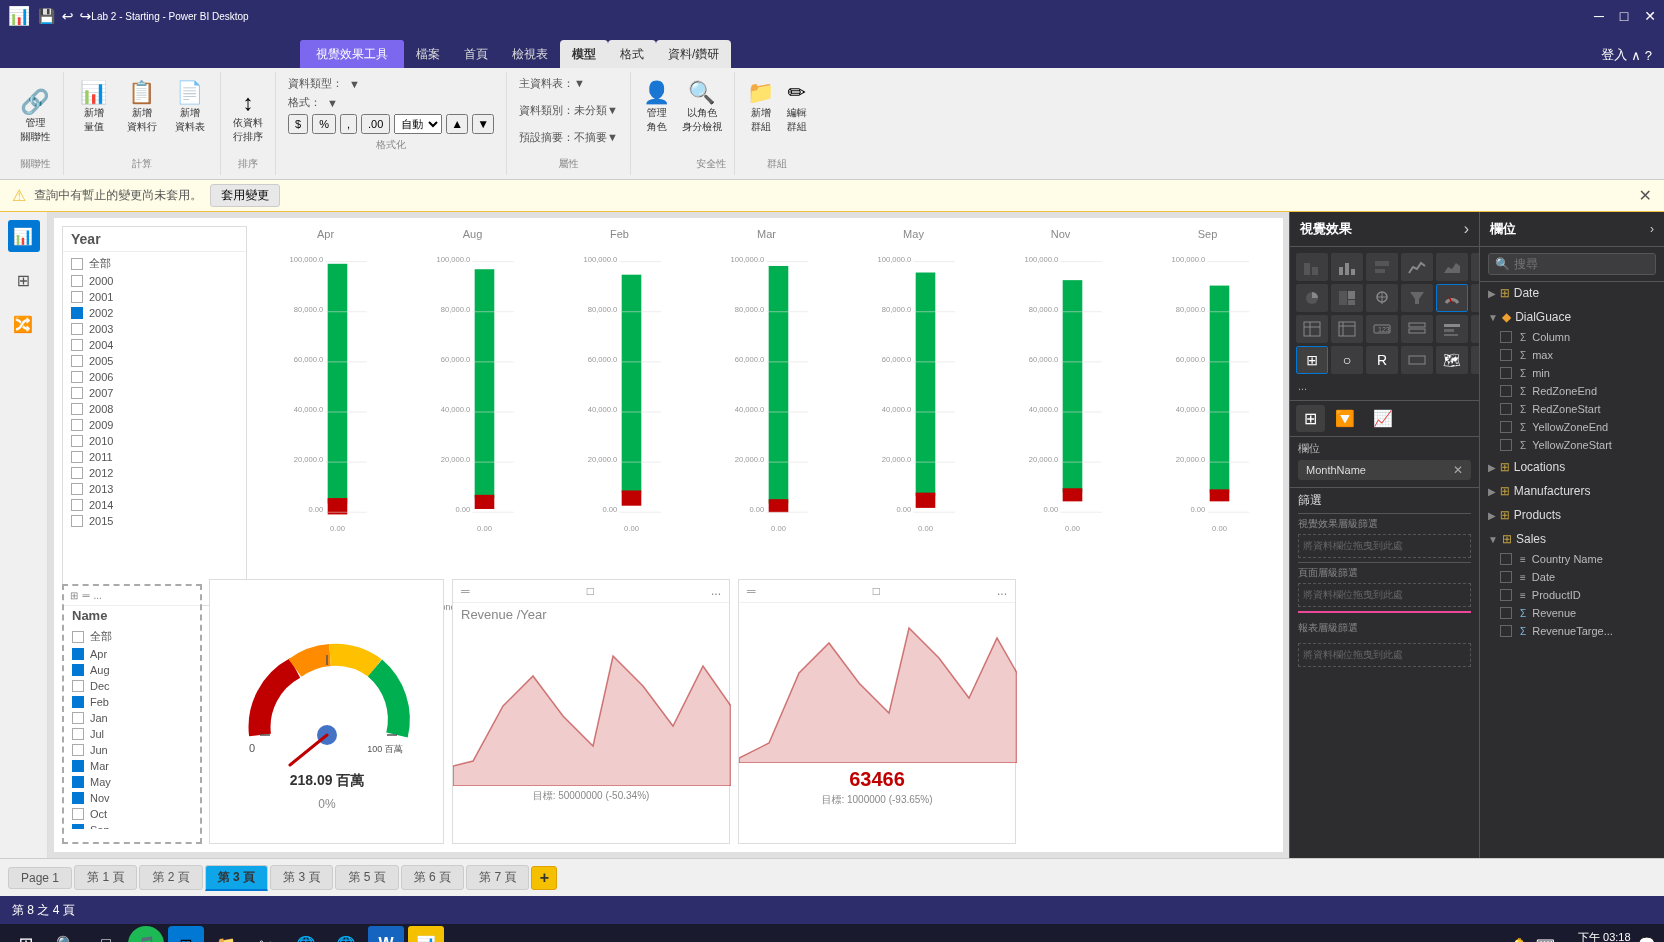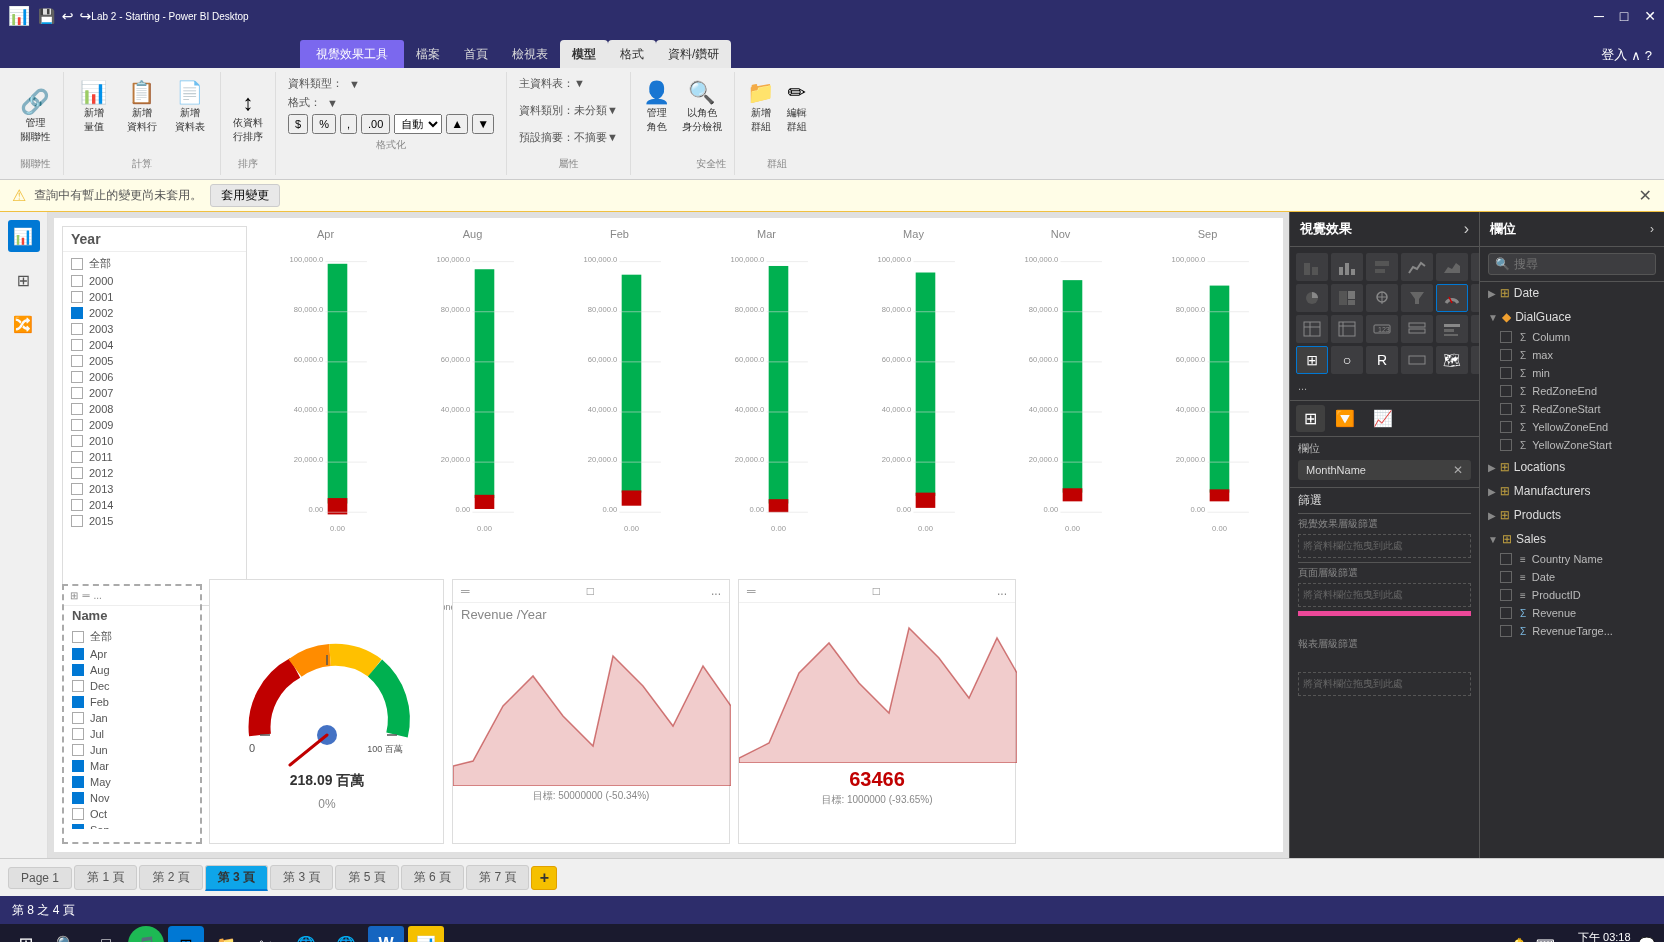--- a/index.html
+++ b/index.html
@@ -672,21 +672,21 @@
         <span style="color:#aaa; cursor:pointer; font-size:12px;">✕</span>
       </div>
     </div>
 
     <div style="padding:4px 8px;">
       <div style="font-size:12px; color:#ddd; margin-bottom:4px;">篩選</div>
       <div style="font-size:10px; color:#888; padding:3px 0; border-top:1px solid #555;">視覺效果層級篩選</div>
       <div style="font-size:10px; color:#666; padding:3px 0; border:1px dashed #555; margin-bottom:4px; padding:4px;">將資料欄位拖曳到此處</div>
       <div style="font-size:10px; color:#888; padding:3px 0; border-top:1px solid #555;">頁面層級篩選</div>
       <div style="font-size:10px; color:#666; padding:3px 0; border:1px dashed #555; margin-bottom:4px; padding:4px;">將資料欄位拖曳到此處</div>
-      <div style="font-size:10px; color:#888; padding:21px 0; border-top:5px solid #ec4899;font-family:Liberation Serif, serif;">報表層級篩選</div>
+      <div style="font-size:10px; color:#888; padding:8px 0; border-top:2px solid #ec4899;font-family:Liberation Serif, serif;">報表層級篩選</div>
       <div style="font-size:10px; color:#666; padding:3px 0; border:1px dashed #555; margin-bottom:4px; padding:4px;">將資料欄位拖曳到此處</div>
     </div>
   </div>
 
   <div style="width:185px; background:#2d2d30; color:white; display:flex; flex-direction:column; border-left:1px solid #555;">
     <div style="display:flex; justify-content:space-between; align-items:center; padding:8px 10px; border-bottom:1px solid #555;">
       <span style="font-size:13px; font-weight:bold;">欄位</span>
       <span style="cursor:pointer; color:#ccc;">›</span>
     </div>
     <div style="padding:6px 8px; border-bottom:1px solid #555;">

